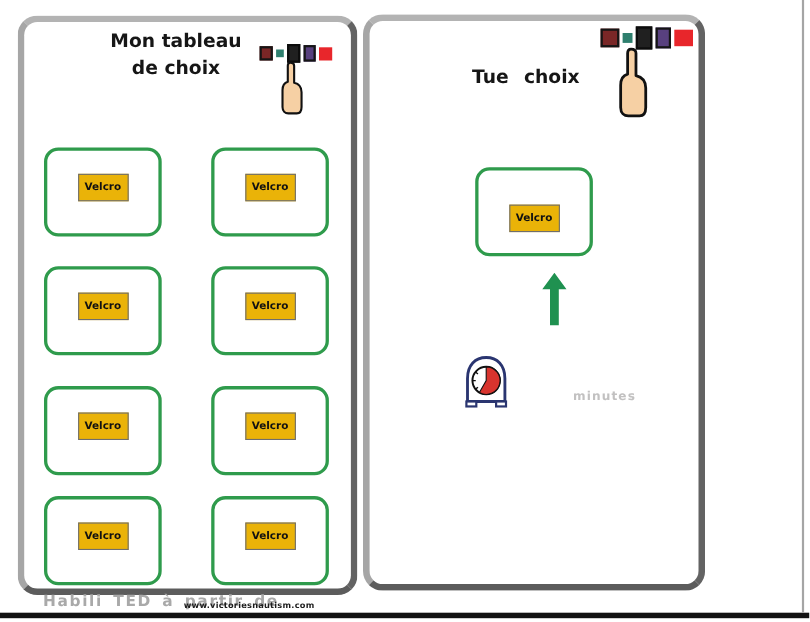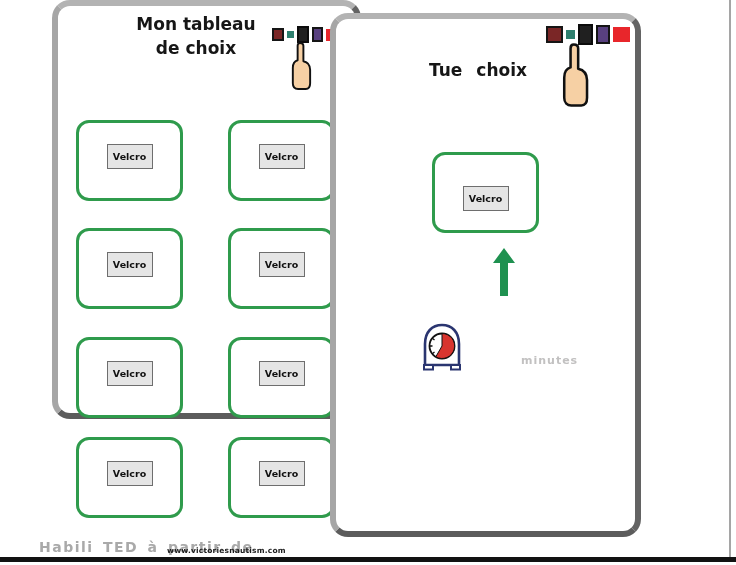--- a/index.html
+++ b/index.html
@@ -2,21 +2,21 @@
 <html><head>
 <meta charset="utf-8">
 <style>
   html,body{margin:0;padding:0;background:#fff;}
   .canvas{position:relative;width:736px;height:565px;background:#ffffff;overflow:hidden;
           font-family:"DejaVu Sans","Liberation Sans",sans-serif;}
 
   
   .panel{position:absolute;background:#fff;border:6px solid;border-radius:18px;
          border-color:#b3b3b3 #636363 #5c5c5c #a6a6a6;box-sizing:border-box;}
-  .panel-left{left:16px;top:0;width:309px;height:419px;margin-left:36px;}
+  .panel-left{left:16px;top:14px;width:309px;height:527px;}
   .panel-right{left:330px;top:13px;width:311px;height:524px;}
 
   
   .lp-title{position:absolute;left:48px;top:6px;width:180px;text-align:center;
             font-weight:bold;font-size:17px;line-height:24px;color:#161616;}
   .rp-title{position:absolute;left:52px;top:41px;width:180px;text-align:center;
             font-weight:bold;font-size:17px;color:#161616;word-spacing:8px;}
 
   
   .picto{position:absolute;}
@@ -36,21 +36,21 @@
   .lg .sq-red{width:17px;height:15px;}
   .hand{position:absolute;}
   .lp-picto .hand{left:14px;top:15px;}
   .rp-picto .hand{left:10px;top:18px;}
 
   
   .cell{position:absolute;width:107px;height:81px;box-sizing:border-box;background:#fff;
         border:3px solid #2f9b4c;border-radius:13px;}
   .velcro{width:46px;height:25px;margin:21px auto 0;box-sizing:border-box;border:1px solid #6e6e6e;
           display:flex;align-items:center;justify-content:center;
-          font-size:9.5px;font-weight:bold;color:#111;background:#e5e5e5;}
+          font-size:9.5px;font-weight:bold;color:#111;background:#eab308;}
   .cell-1{left:18px;top:114px;} .cell-2{left:170px;top:114px;}
   .cell-3{left:18px;top:222px;} .cell-4{left:170px;top:222px;}
   .cell-5{left:18px;top:331px;} .cell-6{left:170px;top:331px;}
   .cell-7{left:18px;top:431px;} .cell-8{left:170px;top:431px;}
   .rp-cell{left:96px;top:133px;}
   .rp-cell .velcro{margin-top:31px;}
 
   
   .up-arrow{position:absolute;left:156px;top:229px;}
   .timer{position:absolute;left:83px;top:301px;}

